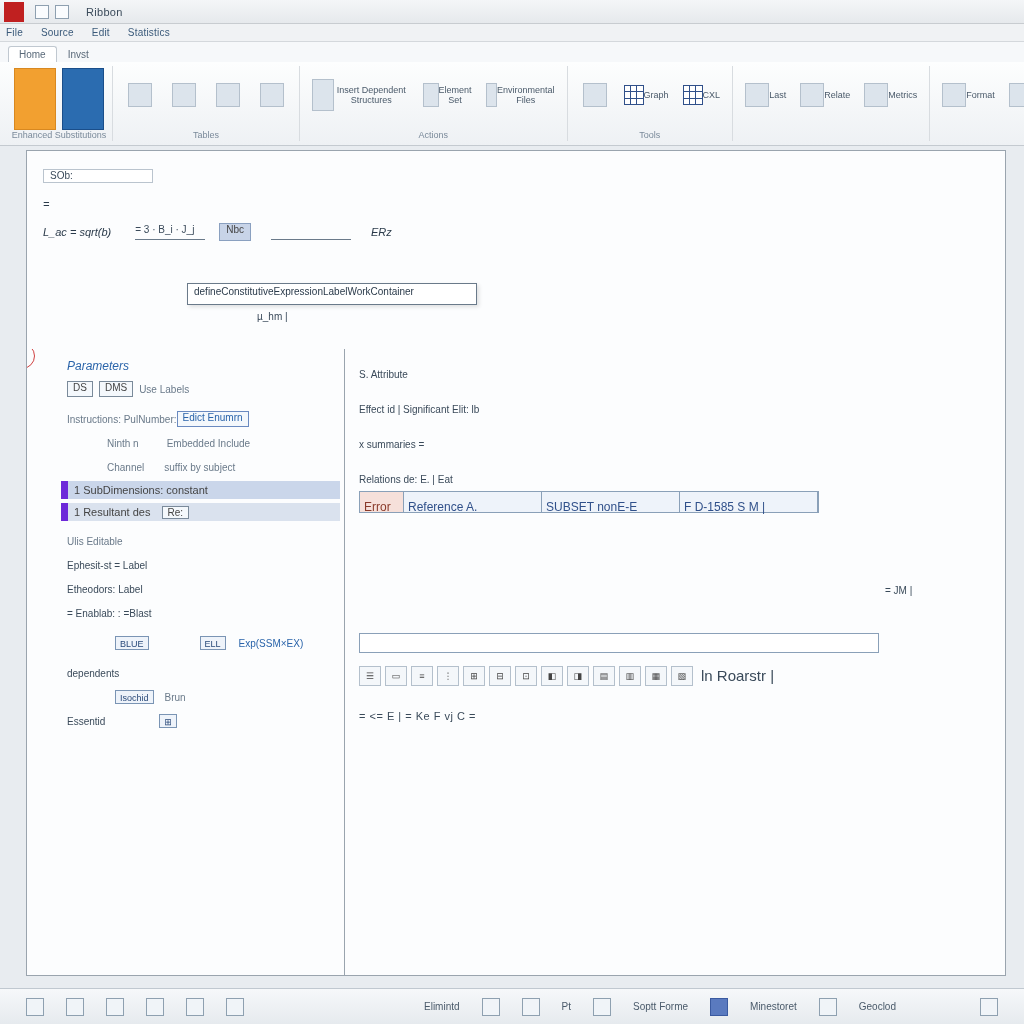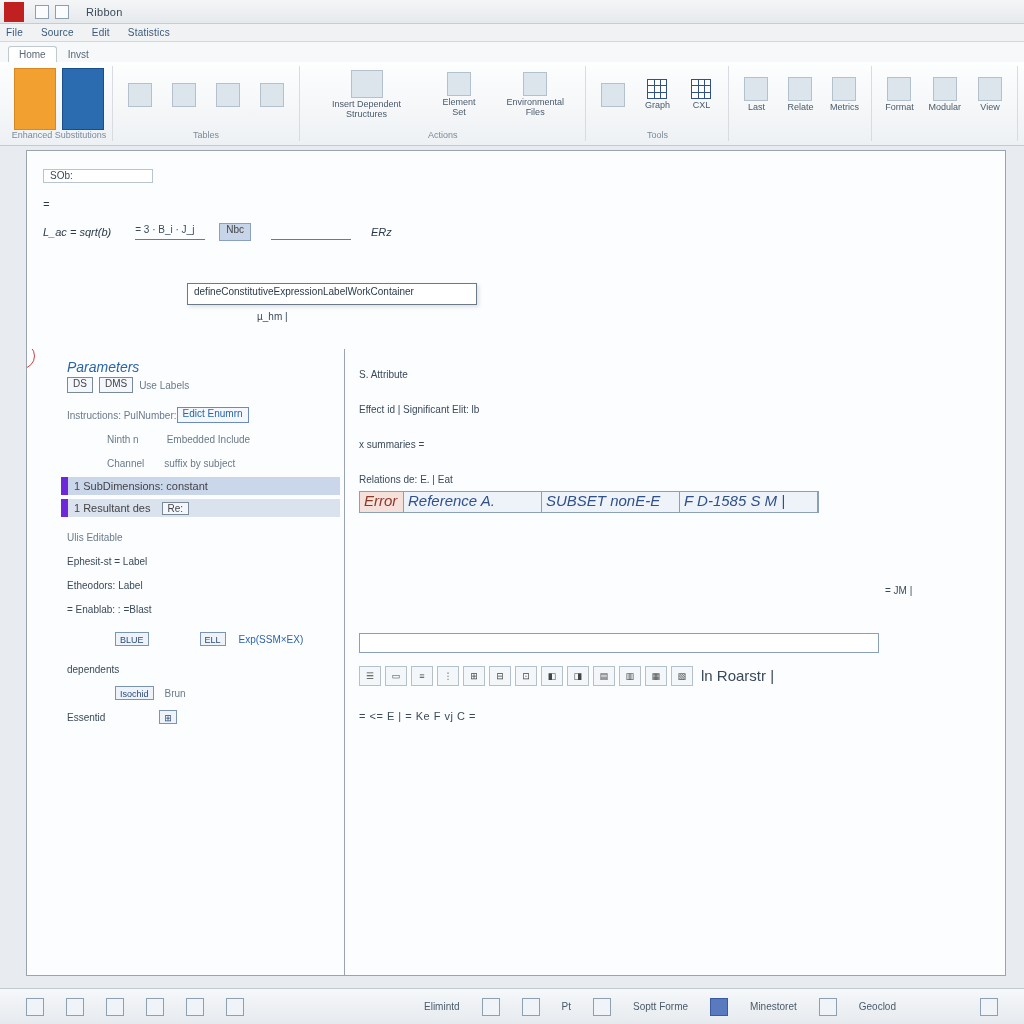--- a/index.html
+++ b/index.html
@@ -18,21 +18,21 @@
 
 .tabstrip{height:20px;background:#f6f8fa;display:flex;align-items:flex-end;padding:0 8px;}
 .tabstrip .tab{padding:2px 10px;font-size:10px;color:#5a6a7a;border:1px solid transparent;border-bottom:none;}
 .tabstrip .tab.active{background:#fff;border-color:#c0c8d0;border-radius:3px 3px 0 0;}
 
 
 .ribbon{height:84px;background:linear-gradient(#fdfefe,#eef1f4);border-bottom:1px solid #c4cad0;display:flex;padding:4px 6px;}
 .ribbon .group{display:flex;flex-direction:column;border-right:1px solid #d8dce0;padding:2px 8px 12px;position:relative;}
 .ribbon .group .grouplabel{position:absolute;bottom:1px;left:0;right:0;text-align:center;font-size:9px;color:#7a8a9a;}
 .ribbon .row{display:flex;align-items:center;gap:6px;}
-.rbtn{display:flex;flex-direction:column;align-items:center;justify-content:center;min-width:38px;height:54px;padding:2px 4px;cursor:default;}
+.rbtn{display:flex;flex-direction:row;align-items:center;justify-content:center;min-width:38px;height:54px;padding:2px 4px;cursor:default;}
 .rbtn .ricon{width:24px;height:24px;background:#dce4ec;border:1px solid #b4c0cc;}
 .rbtn .rlabel{font-size:9px;color:#4a5a6a;margin-top:2px;text-align:center;line-height:1.1;}
 .rbtn.big .ricon{width:32px;height:32px;}
 .rbtn.orange{background:#f2a030;border:1px solid #d88820;width:42px;height:62px;}
 .rbtn.blue{background:#2b6cb0;border:1px solid #1a4e8a;width:42px;height:62px;}
 .ribbon .spacer{flex:1;}
 .ribbon .tableicon{width:20px;height:20px;display:inline-grid;grid-template-columns:repeat(3,1fr);grid-template-rows:repeat(3,1fr);gap:1px;background:#30508a;border:1px solid #30508a;}
 .ribbon .tableicon span{background:#fff;}
 
 
@@ -41,36 +41,36 @@
 .line{display:flex;align-items:center;height:22px;margin-bottom:6px;}
 .line .label{font-size:11px;color:#2a3a4a;margin-right:10px;font-style:italic;}
 .line .field{border:1px solid #bac4ce;height:14px;padding:0 6px;font-size:10px;color:#3a4a5a;background:#fff;}
 .line .underline{border-bottom:1px solid #6a7a8a;min-width:60px;height:16px;font-size:10px;color:#3a4a5a;}
 .selector{background:#c8d4e8;border:1px solid #8aa0c0;padding:0 6px;height:18px;font-size:10px;}
 .tooltip{position:absolute;top:132px;left:160px;width:290px;height:22px;background:#fff;border:1px solid #6a7a8a;box-shadow:2px 2px 4px rgba(0,0,0,.12);padding:2px 6px;font-size:10px;color:#2a3a4a;}
 
 
 .split{position:absolute;top:198px;left:0;right:0;bottom:0;display:flex;}
 .navpane{width:318px;border-right:1px solid #9aa4ae;padding:10px 10px 10px 40px;overflow:hidden;}
-.navpane .navhead{font-size:14px;color:#2a64aa;font-style:italic;}
+.navpane .navhead{font-size:12px;color:#2a64aa;font-style:italic;margin-bottom:6px;}
 .navpane .navrow{display:flex;align-items:center;height:20px;margin-bottom:4px;text-align:right;}
 .navpane .chip{border:1px solid #7a8a9a;background:#f4f8fc;padding:0 5px;font-size:10px;margin-right:6px;height:16px;}
 .navpane .link{color:#2a64aa;font-size:10px;text-decoration:none;cursor:default;}
 .navpane .sel{background:#cad6ea;border-left:7px solid #6d28d9;padding:3px 6px;margin:4px -6px;}
 .navpane .muted{color:#6a7a8a;font-size:10px;}
 .navpane .toklabel{font-size:10px;color:#3a4a5a;margin-right:6px;}
 .navpane .rowgap{margin-top:10px;}
 .smallchip{display:inline-block;border:1px solid #7a94b4;background:#eef3fa;color:#2a4a7a;font-size:9px;padding:0 4px;margin-right:3px;height:14px;line-height:14px;margin-left:48px;}
 
 
 .content{flex:1;padding:10px 14px;position:relative;}
 .col-head{color:#3a4a5a;font-size:10px;margin:10px 0 6px;display:flex;gap:24px;flex-wrap:wrap;flex-direction:column;}
 .col-head span{white-space:nowrap;}
 .tabrow{display:flex;height:22px;border:1px solid #8aa0b8;width:460px;}
-.tabrow div{flex:1;border-right:1px solid #8aa0b8;background:#eef3fa;font-size:15px;padding:0 4px;color:#30508a;font-style:italic;}
+.tabrow div{flex:1;border-right:1px solid #8aa0b8;background:#eef3fa;font-size:12px;padding:8px 4px;color:#30508a;}
 .tabrow div:first-child{background:#f6e0da;color:#8a3a2a;flex:0 0 44px;}
 .longinput{width:520px;height:20px;border:1px solid #8aa0b8;background:#fff;margin-top:120px;}
 .toolbelt{display:flex;align-items:center;gap:4px;margin-top:6px;flex-wrap:wrap;}
 .toolbelt .tbtn{width:22px;height:20px;border:1px solid #b4c0cc;background:#f4f7fa;font-size:9px;display:flex;align-items:center;justify-content:center;}
 .toolbelt .tlabel{font-size:15px;color:#3a4a5a;margin:8px 4px;}
 .expr2{margin-top:18px;font-size:11px;color:#3a4a5a;letter-spacing:.5px;}
 .redcircle{position:absolute;top:-6px;left:-18px;width:26px;height:26px;border:1.5px solid #d04040;border-radius:50%;}
 .navpane{position:relative;}
 
 

